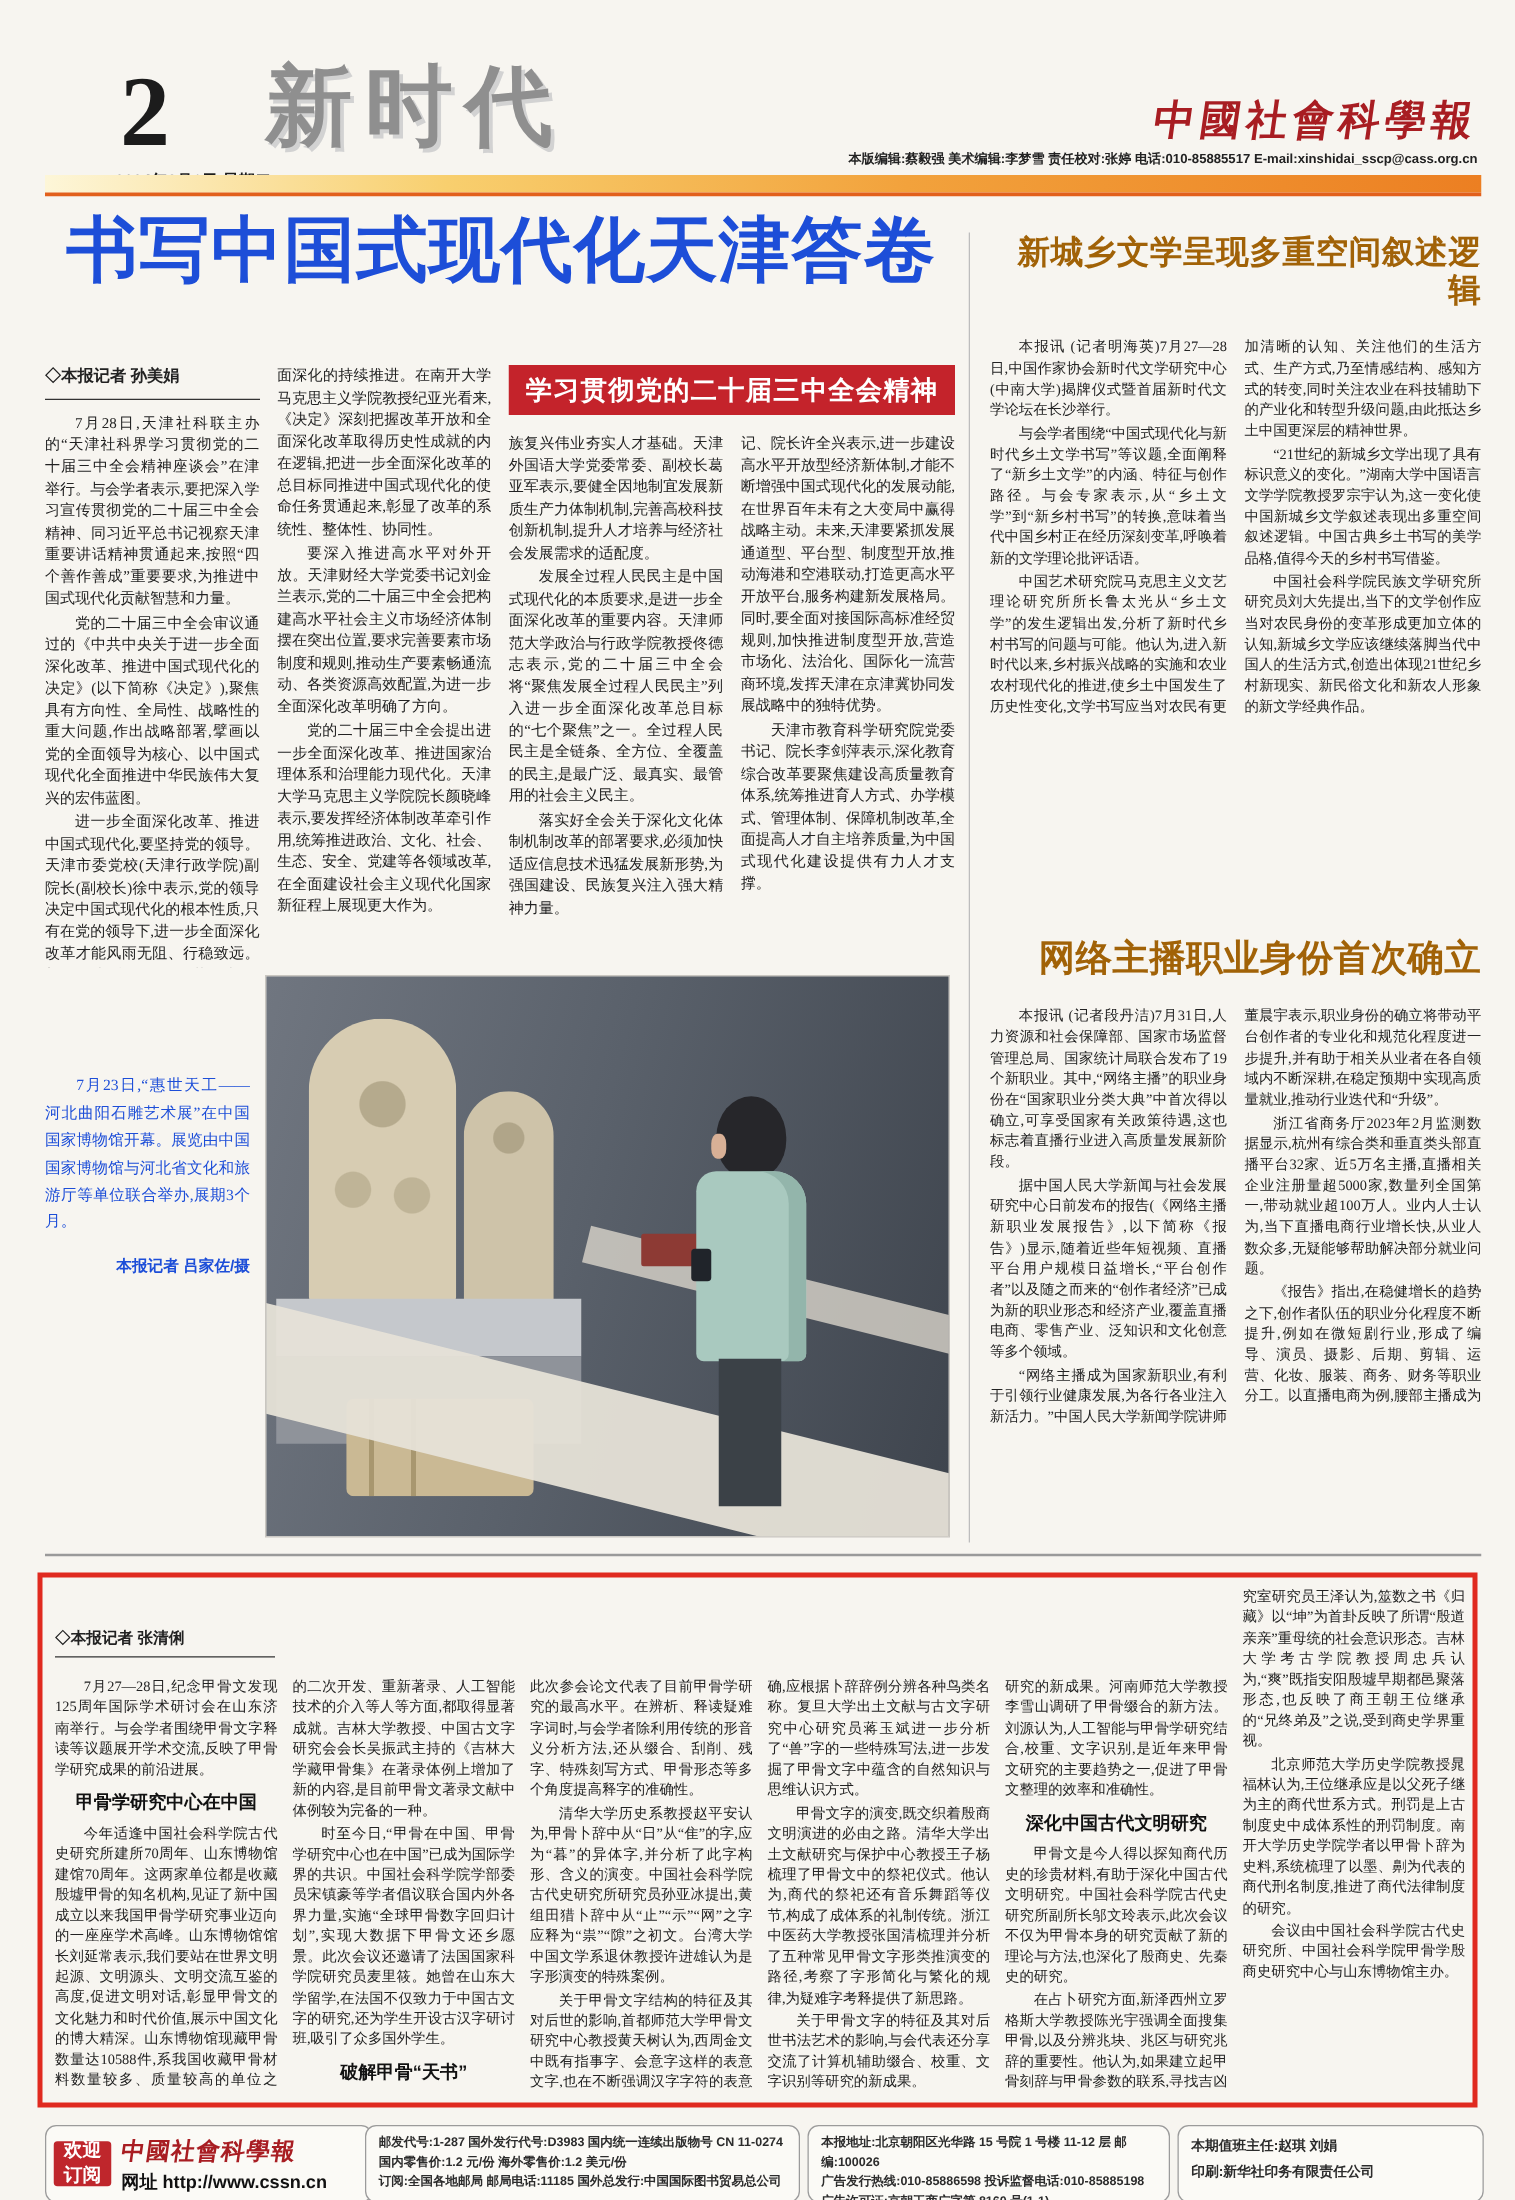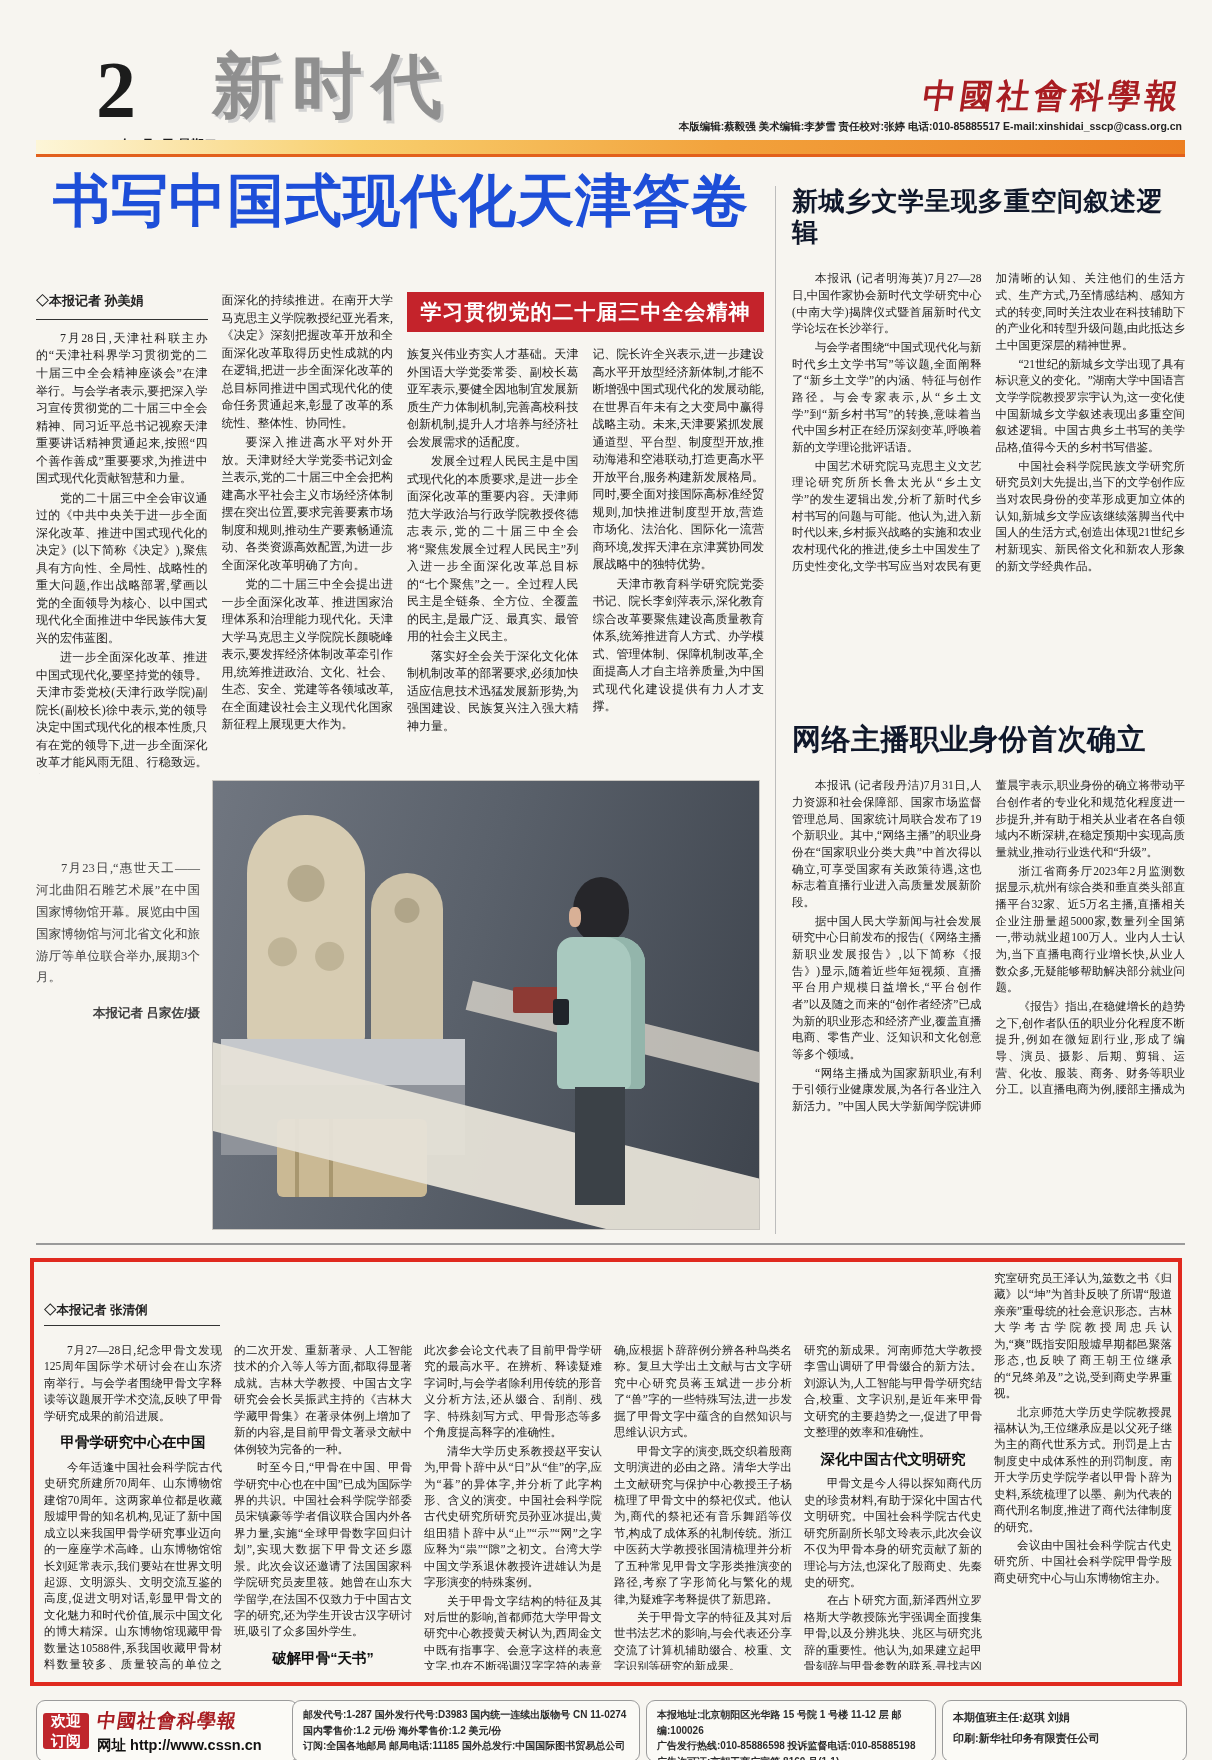--- a/index.html
+++ b/index.html
@@ -52,30 +52,30 @@
   .case1{left:-60px;top:330px;width:660px;height:86px;background:#e6e1d7;transform:rotate(14deg);opacity:.95;}
   .case2{left:250px;top:250px;width:420px;height:30px;background:#d9d4ca;transform:rotate(14deg);opacity:.8;}
   .redsign{left:300px;top:206px;width:48px;height:26px;background:#8d3a34;border-radius:2px;}
   .hair{left:360px;top:96px;width:56px;height:66px;background:#26262a;border-radius:50% 50% 46% 46%;}
   .face{left:356px;top:126px;width:12px;height:20px;background:#d8b096;border-radius:40%;}
   .jacket{left:344px;top:156px;width:88px;height:152px;background:#a9c9bf;border-radius:16px 26px 6px 6px;
     box-shadow:inset -14px 0 0 #93b5ab;}
   .pants{left:362px;top:306px;width:50px;height:118px;background:#3b4147;}
   .phone{left:340px;top:218px;width:16px;height:26px;background:#20242a;border-radius:3px;}
   
-  .caption{left:36px;top:858px;width:164px;font-size:12.5px;line-height:1.75;text-align:justify;color:#404040;}
+  .caption{left:36px;top:858px;width:164px;font-size:12.5px;line-height:1.75;text-align:justify;color:#1d4ed8;}
   .caption .cap{text-indent:2em;margin:0;}
   .caption .credit{text-align:right;font-weight:bold;margin-top:14px;font-family:"Liberation Sans",sans-serif;}
   
   .rsec{left:792px;top:186px;width:393px;}
-  .rhead{font-size:26px;font-weight:900;font-family:"Liberation Sans",sans-serif;color:#0f172a;
-    text-align:left;letter-spacing:0.5px;line-height:1.2;}
+  .rhead{font-size:26px;font-weight:900;font-family:"Liberation Sans",sans-serif;color:#a16207;
+    text-align:right;letter-spacing:0.5px;line-height:1.2;}
   .rbody{column-count:2;column-gap:14px;font-size:11.5px;line-height:1.45;text-align:justify;overflow:hidden;}
   #r1body{height:452px;margin-top:22px;}
-  #r2head{font-size:29px;}
+  #r2head{margin-top:28px;font-size:29px;}
   #r2body{height:346px;margin-top:20px;}
   
   .hrule{left:36px;top:1243px;width:1149px;height:2px;background:#9a9a9a;}
   .bottombox{left:30px;top:1258px;width:1144px;height:420px;border:4px solid #e02a1f;background:transparent;}
   .bheadline{left:352px;top:8px;width:520px;text-align:center;font-size:33px;font-weight:900;
     font-family:"Liberation Sans",sans-serif;color:#111;letter-spacing:1px;}
   .bbyline{left:10px;top:40px;width:176px;font-size:12.5px;font-weight:bold;
     font-family:"Liberation Sans",sans-serif;border-bottom:1.5px solid #333;padding-bottom:6px;}
   .bcol{width:178px;overflow:hidden;font-size:11.5px;line-height:1.43;text-align:justify;}
   .bcol h4{margin:8px 0 6px 0;text-align:center;font-size:14.5px;font-family:"Liberation Sans",sans-serif;

